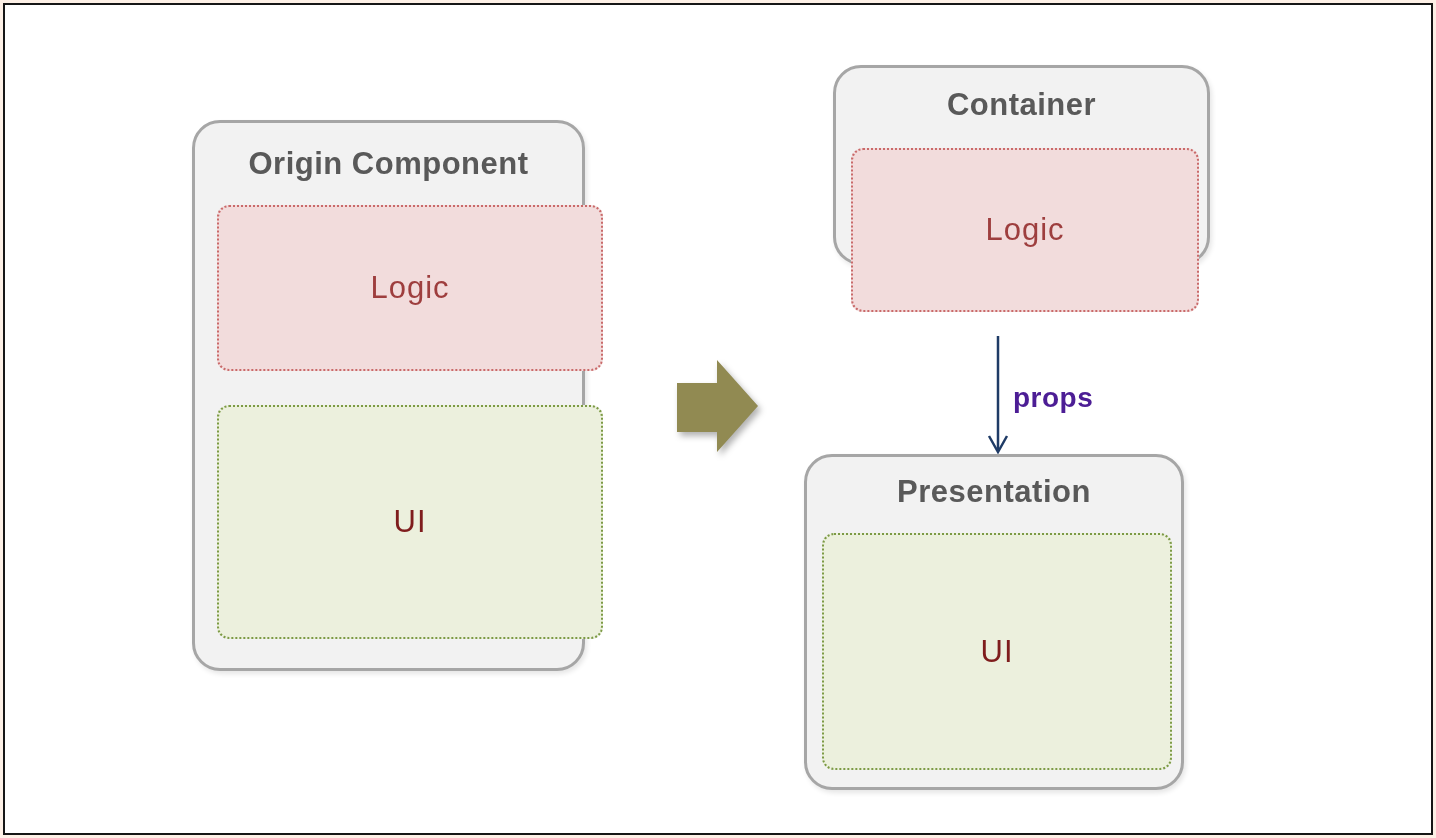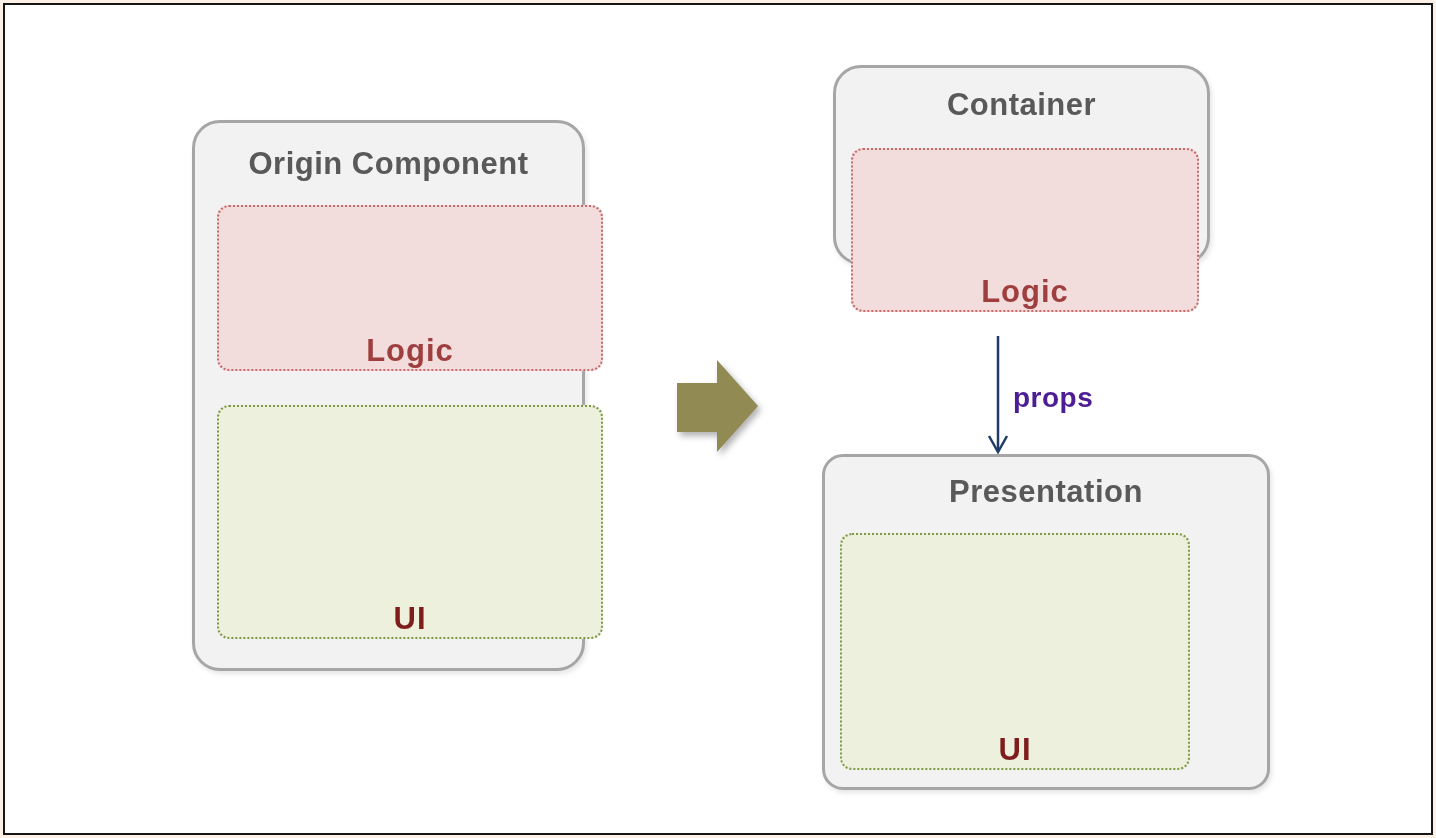--- a/index.html
+++ b/index.html
@@ -36,23 +36,23 @@
     font-size: 31px;
     color: #595959;
     letter-spacing: 0.5px;
   }
 
   
   .inner-box {
     position: absolute;
     border-radius: 12px;
     display: flex;
-    align-items: flex-end;
+    align-items: center;
     justify-content: center;
-    font-weight: bold;
+    font-weight: normal;
     font-size: 31px;
     letter-spacing: 1px;
   }
   .logic-box {
     background: #f2dcdc;
     border: 2px dotted #c96a6a;
     color: #9e3e3e;
   }
   .ui-box {
     background: #ecf0dd;
@@ -107,21 +107,21 @@
         <span>Logic</span>
       </div>
     </div>
 
     <svg class="props-arrow" width="26" height="120" viewBox="0 0 26 120">
       <line x1="13" y1="0" x2="13" y2="114" stroke="#1f3b66" stroke-width="2.5"></line>
       <polyline points="4,100 13,116 22,100" fill="none" stroke="#1f3b66" stroke-width="2.5"></polyline>
     </svg>
     <div class="props-label">props</div>
 
-    <div class="panel" style="left:817px; top:449px; width:448px; height:336px;border-radius:21px;">
+    <div class="panel" style="left:799px; top:449px; width:380px; height:336px;">
       <div class="panel-title" style="top:17px;">Presentation</div>
       <div class="inner-box ui-box" style="left:15px; top:76px; width:350px; height:237px;">
         <span>UI</span>
       </div>
     </div>
 
   </div>
 </div>
 
 </body></html>

